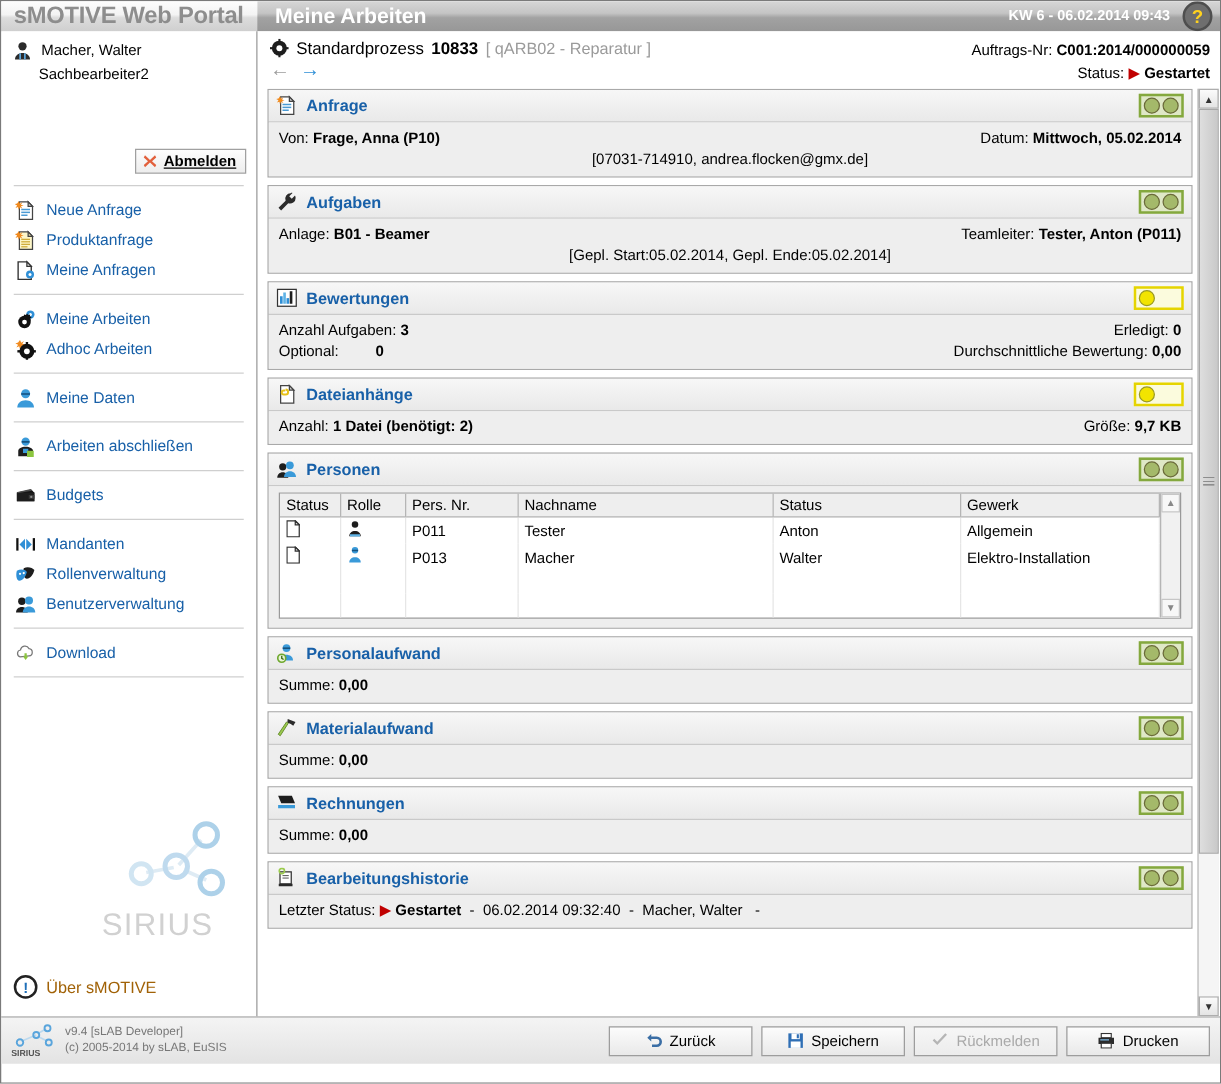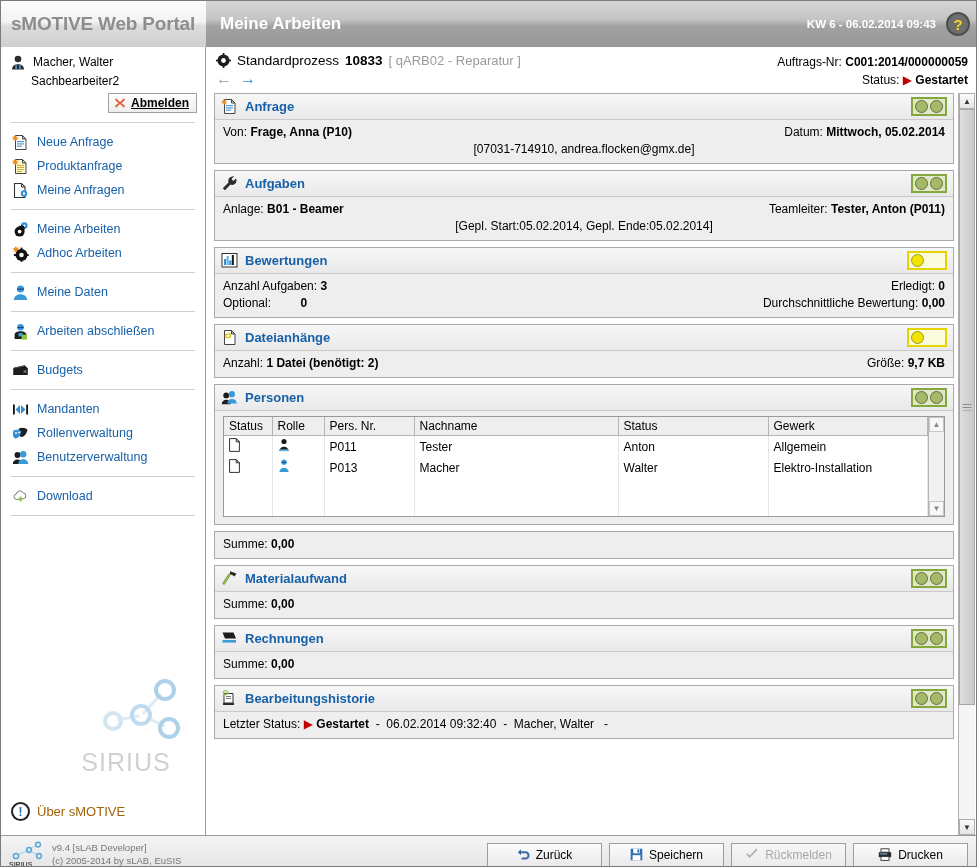--- a/index.html
+++ b/index.html
@@ -8,21 +8,21 @@
     width: 977px; height: 867px;
     font-family: "Liberation Sans", sans-serif;
     font-size: 12px;
     background: #ffffff;
     color: #000;
     overflow: hidden;
   }
   #app { position: relative; width: 977px; height: 867px; border: 1px solid #7a7a7a; overflow: hidden; background:#fff; }
 
   
-  .topbar { display:flex; height:46px; width:100%;
+  .topbar { display:flex; height:24px; width:100%;
     background: linear-gradient(to bottom, #f2f2f2 0%, #dedede 42%, #b9b9b9 52%, #a8a8a8 100%); align-items: flex-end; }
   .topbar-left { width:205px; height:100%; display:flex; align-items:center; padding-left:10px;
     background: linear-gradient(to bottom, #fdfdfd 0%, #f3f3f3 45%, #dcdcdc 55%, #cfcfcf 100%); }
   .brand { font-size:19px; font-weight:bold; color:#8d8d8d; letter-spacing:-0.2px; }
   .topbar-right { flex:1; height:100%; display:flex; align-items:center; justify-content:space-between;
     padding:0 6px 0 14px;
     background: linear-gradient(to bottom, #d6d6d6 0%, #c4c4c4 40%, #a2a2a2 55%, #979797 100%); }
   .page-title { font-size:17px; font-weight:bold; color:#ffffff; }
   .topbar-right-grp { display:flex; align-items:center; gap:10px; }
   .kw { font-size:11.5px; font-weight:bold; color:#ffffff; }
@@ -35,21 +35,21 @@
 
   
   .sidebar { width:205px; background:#ffffff; border-right:1px solid #9a9a9a;
     position:relative; display:flex; flex-direction:column; }
   .user-box { padding:6px 8px 4px 8px; }
   .user-line { display:flex; align-items:center; gap:6px; font-size:12px; }
   .user-role { padding-left:22px; font-size:12px; margin-top:3px; }
   .logout-row { display:flex; justify-content:flex-end; margin-top:5px; }
   .logout-btn { display:inline-flex; align-items:center; gap:5px;
     border:1px solid #a0a0a0; background:linear-gradient(to bottom,#fdfdfd,#ededed);
-    padding:2px 7px 2px 5px; font-size:12px; cursor:pointer; }
+    padding:2px 7px 2px 5px; font-size:12px; cursor:pointer;margin-top:48px; }
   .logout-btn .lbl { text-decoration:underline; font-weight:bold; }
   .hr { height:1px; background:#cfcfcf; margin:5px 10px; }
 
   .nav { padding:0 0 0 0; }
   .nav-group { padding:2px 0; }
   .nav-item { display:flex; align-items:center; gap:8px; padding:3px 10px; cursor:pointer; }
   .nav-label { color:#1860a8; font-size:12.5px; }
   .nav-ico { width:18px; height:18px; flex:0 0 18px; display:flex; align-items:center; justify-content:center; }
 
   .sidebar-spacer { flex:1; position:relative; }
@@ -663,20 +663,38 @@
                 </table>
                 <div class="tbl-sb">
                   <div class="ar">▲</div>
                   <div class="ar">▼</div>
                 </div>
               </div>
             </div>
           </div>
 
           <div class="panel">
+            <div class="panel-hd">
+              <div class="panel-hd-l">
+                <span>
+                  <svg width="17" height="17" viewBox="0 0 17 17">
+                      <circle cx="8.2" cy="4.4" r="3.1" fill="#3a9ad9"></circle>
+                      <rect x="5.2" y="3.9" width="6" height="1.3" fill="#15527f"></rect>
+                      <path d="M2.4 14.4c0-2.9 2.3-4.6 5.5-4.6s5.5 1.7 5.5 4.6z" fill="#3a9ad9"></path>
+                      <circle cx="4.4" cy="12.6" r="3.2" fill="#e8f5d6" stroke="#6fa82e" stroke-width="1.3"></circle>
+                      <path d="M4.4 10.6v2.1l1.5.9" stroke="#3d6b16" stroke-width="1.1" fill="none"></path>
+                    </svg>
+                </span>
+                <span class="panel-title">Personalaufwand</span>
+              </div>
+              <div class="lights green">
+                <span class="dot olive"></span>
+                <span class="dot olive"></span>
+              </div>
+            </div>
             <div class="panel-bd">
               <div class="kv">
                 <span>Summe:</span>
                 <b>0,00</b>
               </div>
             </div>
           </div>
 
           <div class="panel">
             <div class="panel-hd">

